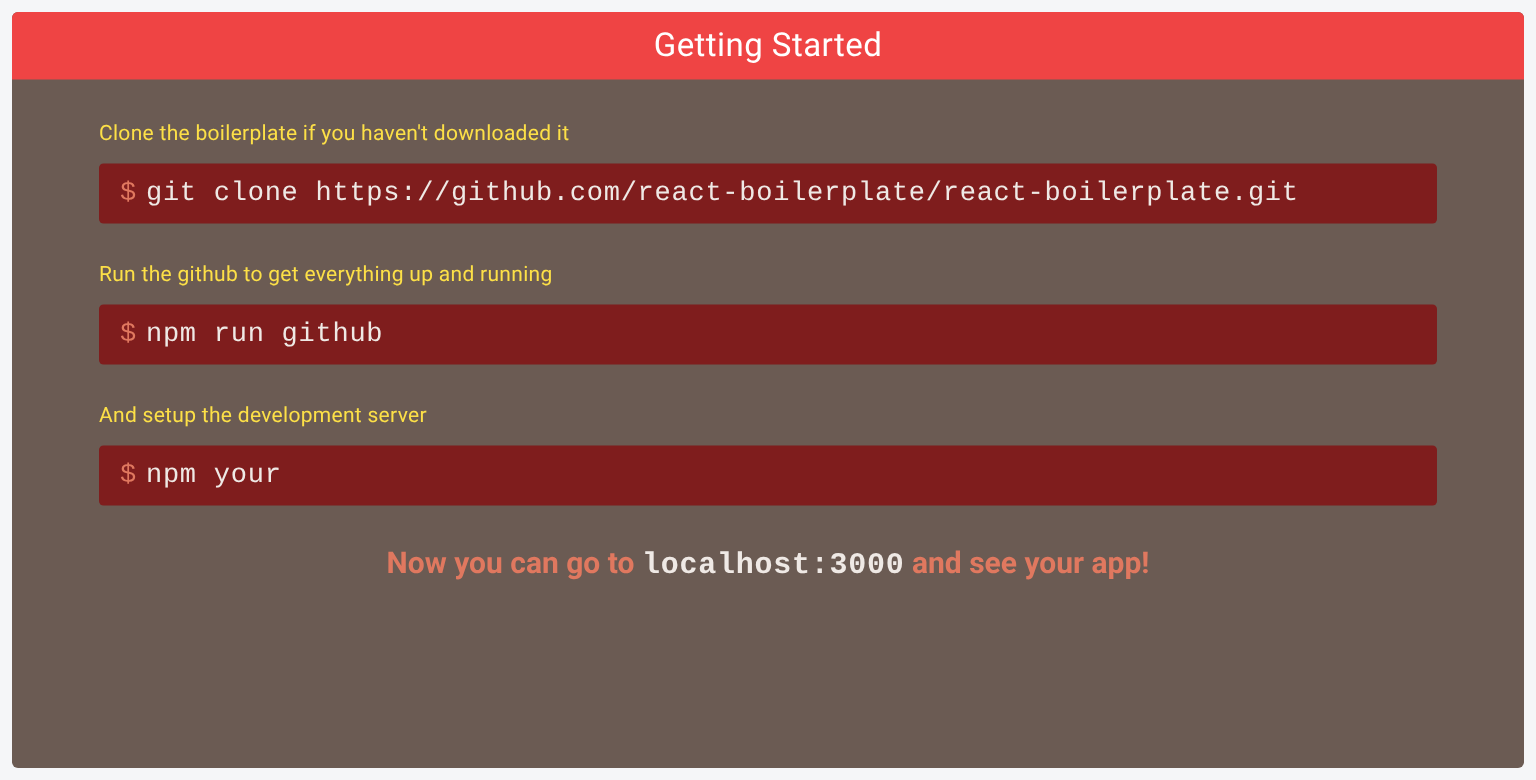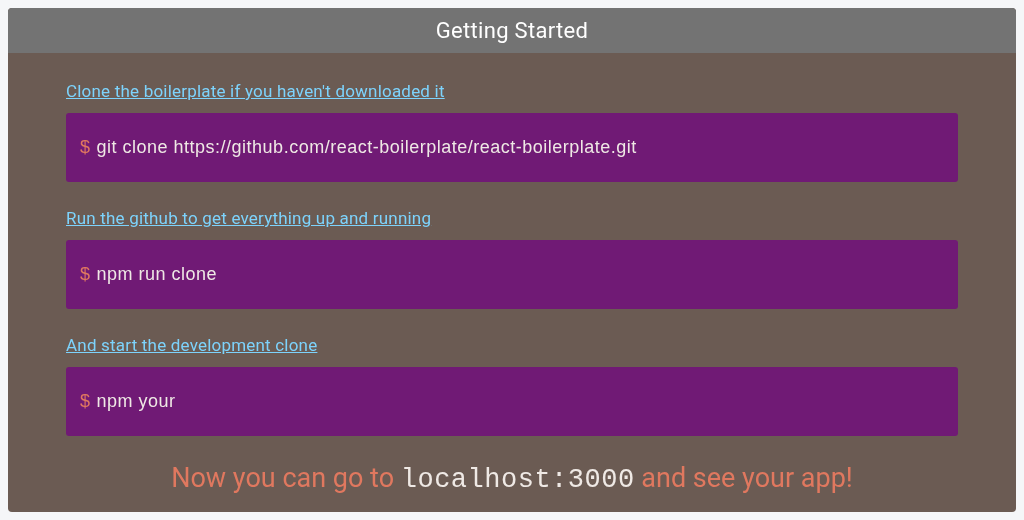--- a/index.html
+++ b/index.html
@@ -17,63 +17,62 @@
     .panel {
       width: 100%;
       height: 100%;
       background: #6b5b53;
       border-radius: 4px;
       overflow: hidden;
       display: flex;
       flex-direction: column;
     }
     .panel-header {
-      background: #737373;
+      background: #ef4444;
       color: #ffffff;
       text-align: center;
       padding: 10px 0;
       font-size: 22px;
       font-weight: 400;
       letter-spacing: 0.3px;
     }
     .panel-body {
       flex: 1;
       padding: 28px 58px 20px 58px;
       color: #e9e3df;
     }
     .step {
       margin-bottom: 26px;
     }
     .step-label {
-      font-size: 17px;
+      font-size: 14px;
       font-weight: 400;
-      color: #7dd3fc;
+      color: #fde047;
       margin-bottom: 12px;
       letter-spacing: 0.2px;
-      text-decoration: underline;
     }
     .code-block {
-      background: #701a75;
+      background: #7f1d1d;
       border-radius: 3px;
-      padding: 24px 14px;
-      font-family: Liberation Sans, sans-serif;
+      padding: 10px 14px;
+      font-family: Liberation Mono, monospace;
       font-size: 18px;
       color: #efe9e5;
       letter-spacing: 0.5px;
       white-space: nowrap;
       overflow: hidden;
     }
     .prompt {
       color: #e0785f;
       margin-right: 6px;
     }
     .footer-line {
       text-align: center;
-      font-size: 27px;
-      font-weight: 400;
+      font-size: 20px;
+      font-weight: 700;
       margin-top: 8px;
     }
     .footer-accent {
       color: #e0785f;
     }
     .footer-mono {
       font-family: "SFMono-Regular", Consolas, "Liberation Mono", Menlo, Courier, monospace;
       color: #efe9e5;
       letter-spacing: 0.5px;
     }
@@ -90,26 +89,26 @@
     <div class="step">
       <div class="step-label">Clone the boilerplate if you haven't downloaded it</div>
       <div class="code-block">
         <span class="prompt">$</span><span>git clone https://github.com/react-boilerplate/react-boilerplate.git</span>
       </div>
     </div>
 
     <div class="step">
       <div class="step-label">Run the github to get everything up and running</div>
       <div class="code-block">
-        <span class="prompt">$</span><span>npm run clone</span>
+        <span class="prompt">$</span><span>npm run github</span>
       </div>
     </div>
 
     <div class="step">
-      <div class="step-label">And start the development clone</div>
+      <div class="step-label">And setup the development server</div>
       <div class="code-block">
         <span class="prompt">$</span><span>npm your</span>
       </div>
     </div>
 
     <div class="footer-line">
       <span class="footer-accent">Now you can go to </span><span class="footer-mono">localhost:3000</span><span class="footer-accent"> and see your app!</span>
     </div>
 
   </div>

